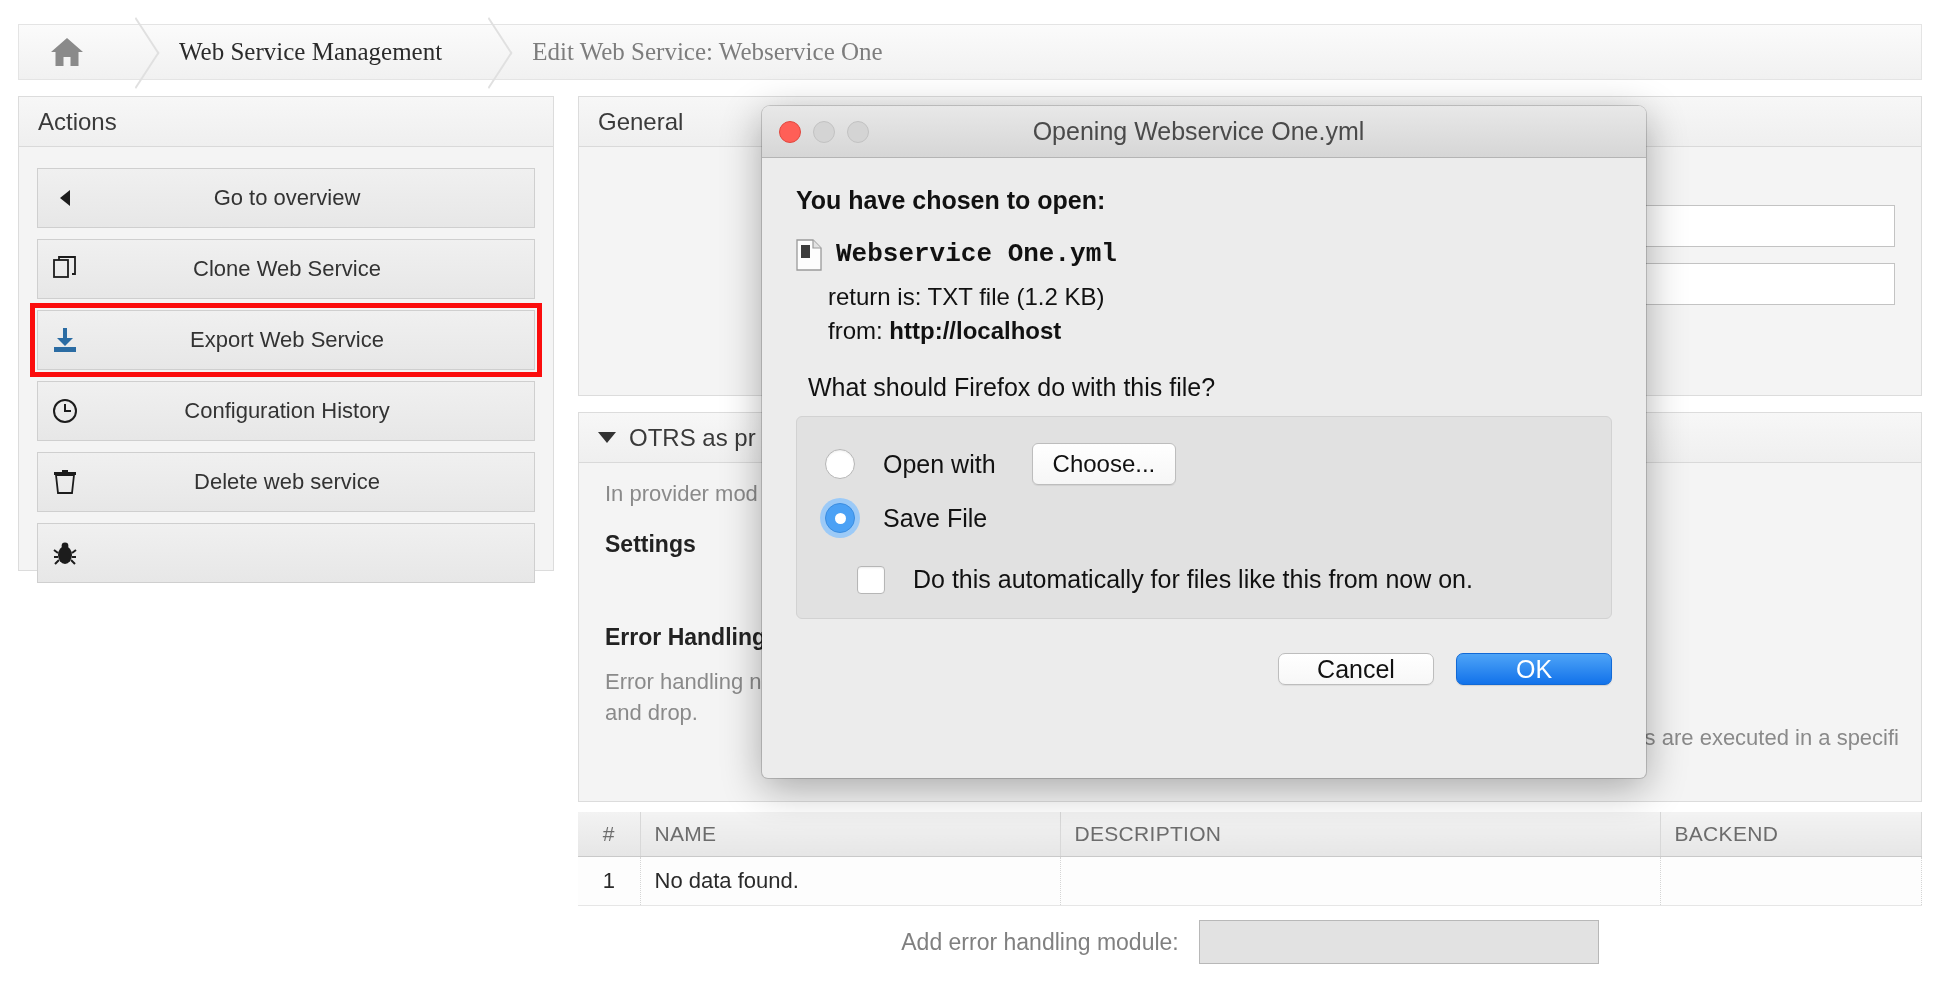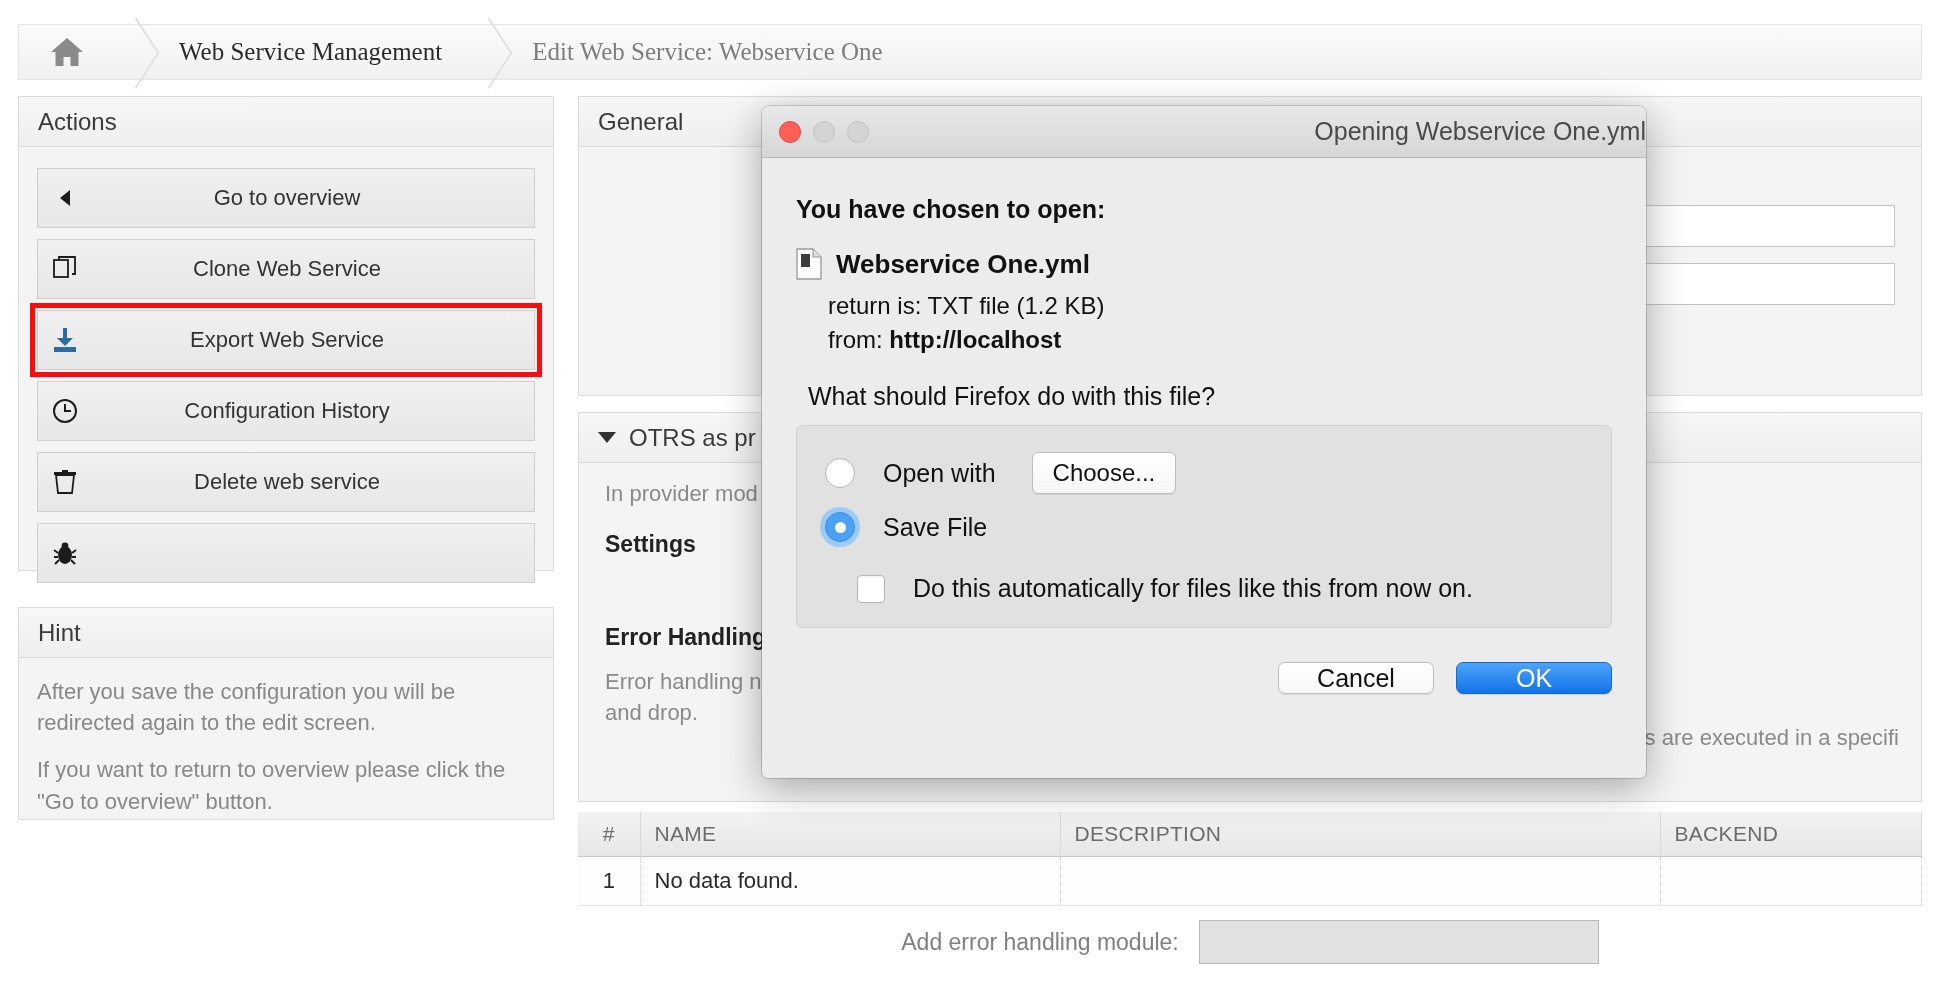--- a/index.html
+++ b/index.html
@@ -274,39 +274,40 @@
     display: flex;
     gap: 12px;
     padding-left: 17px;
   }
   .tl { width: 22px; height: 22px; border-radius: 50%; }
   .tl.red   { background: #ff5f57; border: 1px solid #e1483f; }
   .tl.gray1 { background: #d4d4d4; border: 1px solid #c2c2c2; }
   .tl.gray2 { background: #d4d4d4; border: 1px solid #c2c2c2; }
   #ff-title {
     position: absolute;
-    left: 0; right: 0;
-    text-align: right;
+    left: 0; right: 11px;
+    text-align: center;
     font-size: 25px;
     color: #4a4a4a;
     pointer-events: none;
   }
   #ff-body { padding: 28px 34px 0 34px; }
 
   .ff-h1 {
     font-size: 25px;
     font-weight: bold;
     color: #111;
-    margin: 9px 0 24px 0;
+    margin: 0 0 24px 0;
   }
   .ff-filerow {
     display: flex;
-    align-items: center;
+    align-items: flex-start;
     gap: 14px;
     margin-bottom: 12px;
+    font-family: Liberation Mono, monospace;
   }
   .file-icon { width: 26px; height: 32px; flex: none; }
   .ff-filename {
     font-size: 26px;
     font-weight: bold;
     color: #111;
   }
   .ff-kv {
     font-size: 24px;
     color: #111;
@@ -490,27 +491,20 @@
             <ellipse cx="13" cy="15" rx="7" ry="9" fill="#1c1c1c"></ellipse>
             <circle cx="13" cy="6" r="3.4" fill="#1c1c1c"></circle>
             <path d="M2 10 L6 13 M24 10 L20 13 M2 17 L6 17 M24 17 L20 17 M3 24 L7 20 M23 24 L19 20" stroke="#1c1c1c" stroke-width="2" fill="none"></path>
           </svg>
         </span>
       </div>
 
     </div>
   </div>
 
-  <div class="widget" id="hint-widget">
-    <div class="widget-header">Hint</div>
-    <div class="widget-body" style="padding-top:18px;">
-      <p class="hint-p">After you save the configuration you will be redirected again to the edit screen.</p>
-      <p class="hint-p">If you want to return to overview please click the "Go to overview" button.</p>
-    </div>
-  </div>
 
   <div id="general-widget">
     <div class="widget-header">General</div>
     <div style="padding-top:42px;">
       <div class="form-row">
         <span class="form-label">De</span>
         <span class="form-label">threshold:</span>
         <div class="form-field">
           <span class="sel">Debug</span>
         </div>

